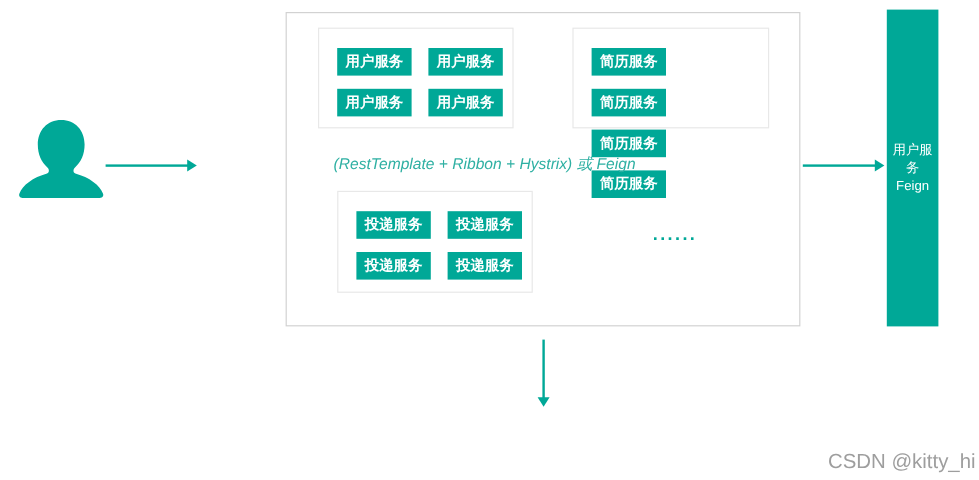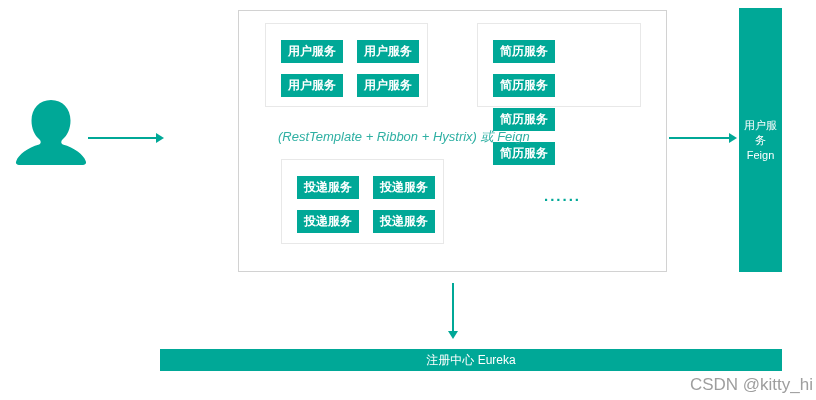--- a/index.html
+++ b/index.html
@@ -173,19 +173,16 @@
   <div class="vbar vbar-config">
     <span>用户服务</span>
     <span>Feign</span>
   </div>
 
   <div class="arrow-v">
     <div class="shaft"></div>
     <div class="head"></div>
   </div>
 
-  <div class="hbar">
-    <span>注册中心 Eureka</span>
-  </div>
 
   <div class="watermark">CSDN @kitty_hi</div>
 
 </div>
 
 </body></html>

